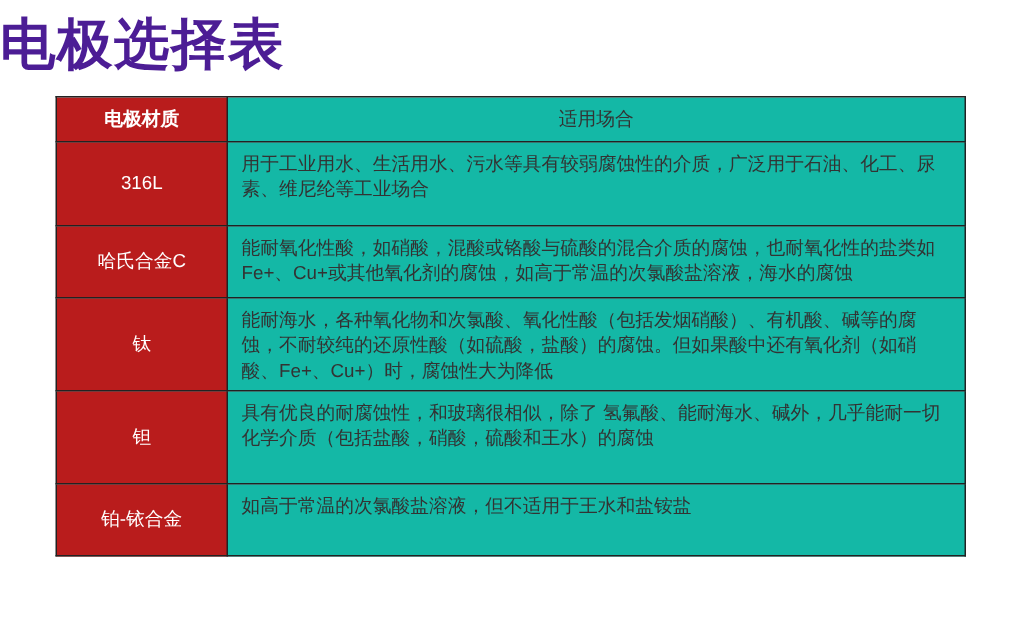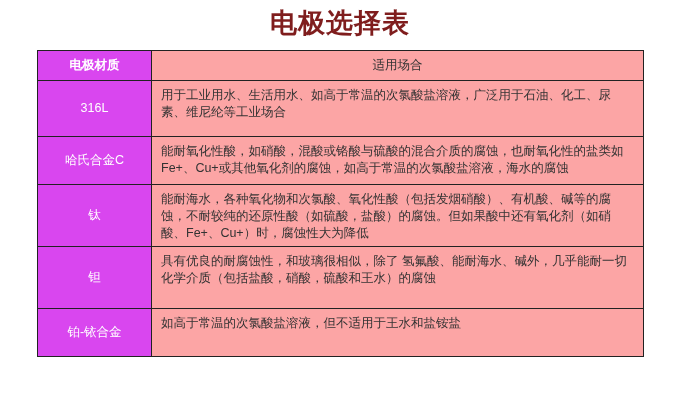--- a/index.html
+++ b/index.html
@@ -10,55 +10,54 @@
   }
   .page {
     position: relative;
     width: 680px;
     height: 417px;
     background: #ffffff;
     overflow: hidden;
   }
   .page-title {
     margin: 5px 0 9px 0;
-    text-align: center;
-    font-size: 27px;
+    font-size: 37px;
     font-weight: bold;
-    color: #7f1d1d;
+    color: #4c1d95;
     letter-spacing: 1px;
   }
   table.electrode-table {
     border-collapse: collapse;
     table-layout: fixed;
     margin-left: 37px;
     width: 606px;
     border: 1px solid #222222;
   }
   table.electrode-table col.c-mat { width: 114px; }
   table.electrode-table col.c-use { width: 492px; }
   table.electrode-table th,
   table.electrode-table td {
     border: 1px solid #222222;
     font-size: 12.5px;
     line-height: 17px;
     box-sizing: border-box;
   }
   
   .cell-mat {
-    background: #d946ef;
+    background: #b91c1c;
     color: #ffffff;
     text-align: center;
     vertical-align: middle;
     padding: 2px 4px;
     font-weight: normal;
   }
   thead .cell-mat { font-weight: 600; }
   
   .cell-use {
-    background: #fca5a5;
+    background: #14b8a6;
     color: #333333;
     text-align: left;
     vertical-align: top;
     padding: 6px 9px 4px 9px;
     font-weight: normal;
   }
   thead .cell-use {
     text-align: center;
     vertical-align: middle;
     padding: 2px 4px;
@@ -88,21 +87,21 @@
     </colgroup>
     <thead>
       <tr>
         <th class="cell-mat">电极材质</th>
         <th class="cell-use">适用场合</th>
       </tr>
     </thead>
     <tbody>
       <tr>
         <td class="cell-mat">316L</td>
-        <td class="cell-use">用于工业用水、生活用水、如高于常温的次氯酸盐溶液，广泛用于石油、化工、尿素、维尼纶等工业场合</td>
+        <td class="cell-use">用于工业用水、生活用水、污水等具有较弱腐蚀性的介质，广泛用于石油、化工、尿素、维尼纶等工业场合</td>
       </tr>
       <tr>
         <td class="cell-mat">哈氏合金C</td>
         <td class="cell-use">能耐氧化性酸，如硝酸，混酸或铬酸与硫酸的混合介质的腐蚀，也耐氧化性的盐类如Fe+、Cu+或其他氧化剂的腐蚀，如高于常温的次氯酸盐溶液，海水的腐蚀</td>
       </tr>
       <tr>
         <td class="cell-mat">钛</td>
         <td class="cell-use">能耐海水，各种氧化物和次氯酸、氧化性酸（包括发烟硝酸）、有机酸、碱等的腐蚀，不耐较纯的还原性酸（如硫酸，盐酸）的腐蚀。但如果酸中还有氧化剂（如硝酸、Fe+、Cu+）时，腐蚀性大为降低</td>
       </tr>
       <tr>

